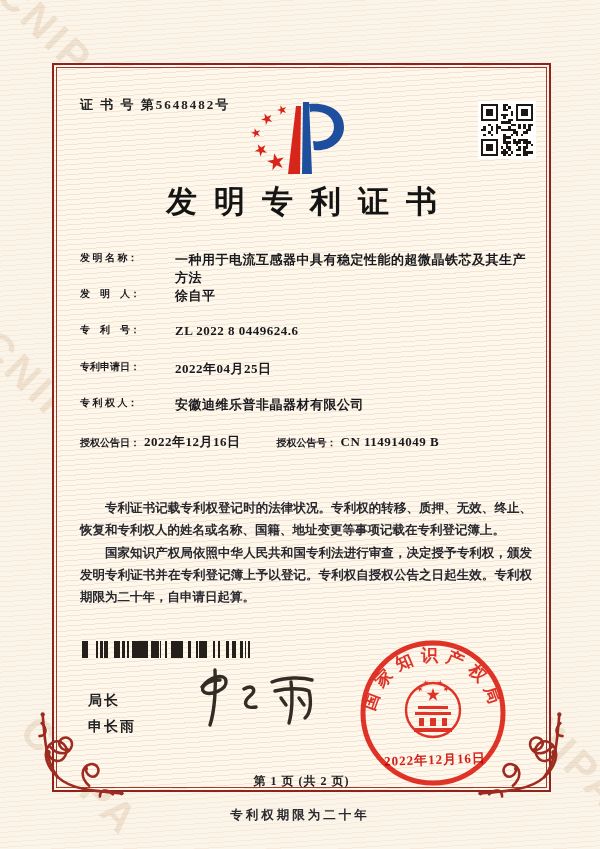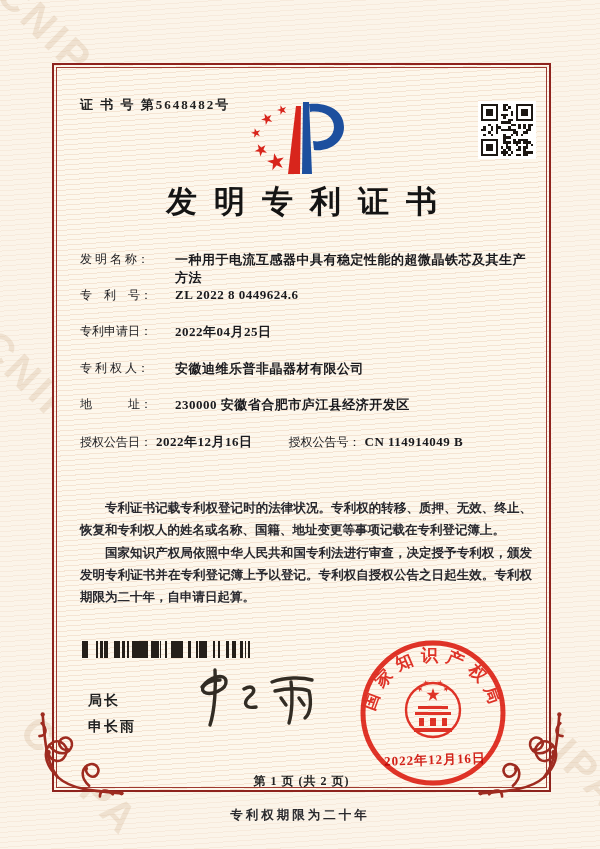--- a/index.html
+++ b/index.html
@@ -43,21 +43,21 @@
   .qr{ position:absolute; left:478px; top:101px; width:58px; height:58px; z-index:3; background:#fff; padding:3px; }
   .title{
     position:absolute; left:52px; width:499px; top:181px; z-index:3;
     text-align:center; font-size:31px; font-weight:bold; color:#141414;
     letter-spacing:17px; text-indent:17px; white-space:nowrap;
   }
   .fields{ position:absolute; left:80px; top:251px; width:452px; z-index:3; }
   .field-row{ height:36.2px; display:flex; align-items:flex-start; }
   .field-label{
     display:inline-block; min-width:95px; white-space:pre;
-    font-size:12px; font-weight:normal; color:#1a1a1e;
+    font-size:10px; font-weight:bold; color:#1a1a1e;
   }
   .field-value{
     font-size:13px; font-weight:bold; color:#1a1a1e; letter-spacing:0.5px;
   }
   .grant-row{ display:flex; gap:36px; }
   .paras{ position:absolute; left:80px; top:497px; width:452px; z-index:3; }
   .paras p{
     font-size:12.5px; color:#28282e; font-weight:600;
     line-height:1.78; text-indent:2em; text-align:justify;
   }
@@ -278,34 +278,34 @@
     </svg>
 
   <div class="title">发明专利证书</div>
 
   <div class="fields">
     <div class="field-row">
       <span class="field-label">发 明 名 称：</span>
       <span class="field-value">一种用于电流互感器中具有稳定性能的超微晶铁芯及其生产方法</span>
     </div>
     <div class="field-row">
+      <span class="field-label">发　明　人：</span>
+      <span class="field-value">徐自平</span>
+    </div>
+    <div class="field-row">
       <span class="field-label">专　利　号：</span>
       <span class="field-value">ZL 2022 8 0449624.6</span>
     </div>
     <div class="field-row">
       <span class="field-label">专利申请日：</span>
       <span class="field-value">2022年04月25日</span>
     </div>
     <div class="field-row">
       <span class="field-label">专 利 权 人：</span>
       <span class="field-value">安徽迪维乐普非晶器材有限公司</span>
-    </div>
-    <div class="field-row">
-      <span class="field-label">地　　　址：</span>
-      <span class="field-value">230000 安徽省合肥市庐江县经济开发区</span>
     </div>
     <div class="field-row grant-row">
       <span>
         <span class="field-label" style="min-width:0">授权公告日：</span>
         <span class="field-value">2022年12月16日</span>
       </span>
       <span>
         <span class="field-label" style="min-width:0">授权公告号：</span>
         <span class="field-value">CN 114914049 B</span>
       </span>

